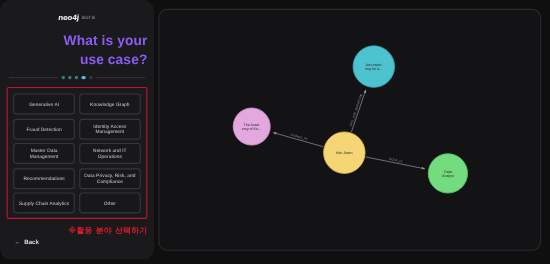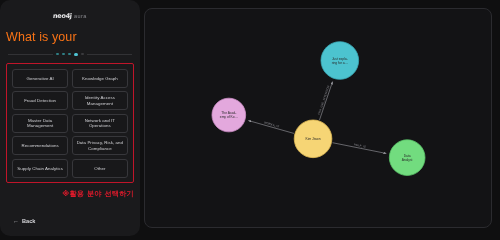--- a/index.html
+++ b/index.html
@@ -29,24 +29,24 @@
   #brand-logo .mark {
     font-size:6.5px; font-weight:700; letter-spacing:-0.3px;
     color:#e8e8ea; font-family:"DejaVu Sans", sans-serif;
     transform:skewX(-6deg);
   }
   #brand-logo .sub {
     font-size:5.5px; font-weight:400; color:#8b8b90; letter-spacing:0.4px;
   }
 
   #headline {
-    text-align:left;
-    color:#f97316;
+    text-align:right;
+    color:#8b5cf6;
     font-size:12.5px;
-    font-weight:400;
+    font-weight:700;
     line-height:1.32;
     letter-spacing:0.1px;
     margin-bottom:7px;
   }
 
   #stepper-row {
     display:flex; align-items:center; gap:3px;
     margin:0 2px 7px 2px;
   }
   #stepper-row .rule { flex:1 1 auto; height:1px; background:#323235; }
@@ -139,20 +139,21 @@
 
   <aside id="left-panel">
 
     <div id="brand-logo">
       <span class="mark">neo4j</span>
       <span class="sub">aura</span>
     </div>
 
     <h1 id="headline">
       <span>What is your</span><br>
+      <span>use case?</span>
     </h1>
 
     <div id="stepper-row">
       <span class="rule"></span>
       <span id="dots">
           <span class="dot"></span>
           <span class="dot"></span>
           <span class="dot"></span>
           <span class="dot active"></span>
           <span class="dot dim"></span>

